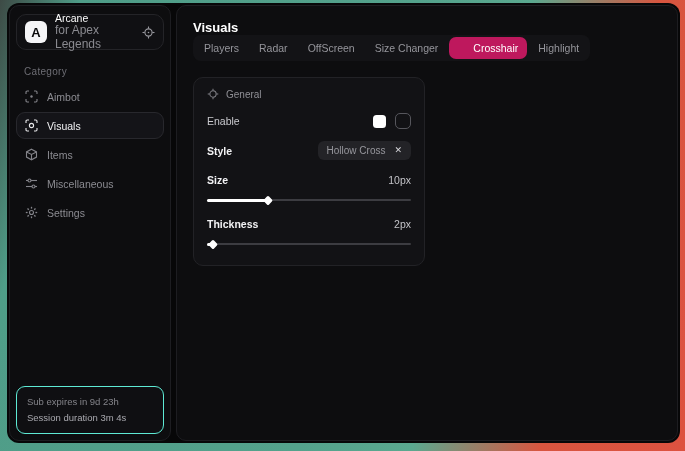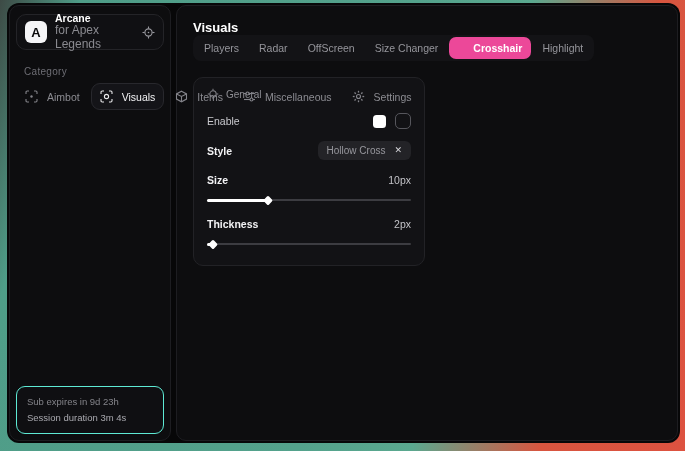--- a/index.html
+++ b/index.html
@@ -24,27 +24,27 @@
     display:flex; align-items:center; gap:8px;
     border:1px solid #242428; border-radius:10px; background:#101013;
     padding:6px 8px; height:36px;
   }
   .logo {
     width:22px; height:22px; border-radius:6px; background:#f5f5f7;
     color:#0a0a0c; font-weight:bold; font-size:13px;
     display:flex; align-items:center; justify-content:center; flex:0 0 22px;
   }
   .brand-text { flex:1; line-height:1.15; }
-  .brand-title { color:#ffffff; font-size:10.5px; font-weight:bold; }
+  .brand-title { color:#ffffff; font-size:10.5px; font-weight:normal; }
   .brand-sub { color:#8a8a90; font-size:12px; }
   .brand-action { color:#9a9aa0; display:flex; align-items:center; cursor:pointer; }
 
   .category-label { color:#6d6d74; font-size:10px; margin:16px 0 6px 8px; letter-spacing:0.3px; }
 
-  .nav { display:flex; flex-direction:row; gap:2px; }
+  .nav { display:flex; flex-direction:column; gap:2px; }
   .nav-item {
     display:flex; align-items:center; gap:9px; height:27px; padding:0 8px;
     color:#8c8c92; font-size:10.5px; border-radius:9px; border:1px solid transparent;
     cursor:pointer;
   }
   .nav-item .ic { display:flex; align-items:center; color:#84848a; }
   .nav-item.selected { background:#141418; border-color:#28282d; color:#f2f2f4; }
   .nav-item.selected .ic { color:#e8e8ea; }
 
   .sidebar-footer {
@@ -55,21 +55,21 @@
   .footer-line2 { color:#a9a9af; font-size:9.5px; }
 
   
   .main { flex:1; padding:14px 16px; }
   .main-title { color:#ffffff; font-size:13px; font-weight:bold; }
 
   .tabs { display:inline-flex; background:#131316; border-radius:8px; padding:2px; gap:2px; }
   .tab {
     color:#95959b; font-size:10.5px; padding:5px 9px; border-radius:7px; cursor:pointer; white-space:nowrap;
   }
-  .tab.selected { background:#ec4899; color:#ffffff; font-weight:bold;padding-left:24px; }
+  .tab.selected { background:#be185d; color:#ffffff; font-weight:normal;padding-left:24px; }
 
   .card {
     margin-top:16px; width:232px; background:#121215; border:1px solid #222226;
     border-radius:10px; padding:10px 13px 14px 13px;
   }
   .card-header { display:flex; align-items:center; gap:7px; color:#8f8f95; font-size:10px; margin-bottom:12px; }
   .card-header .ic { display:flex; color:#85858b; }
 
   .row { display:flex; align-items:center; justify-content:space-between; margin-bottom:11px; min-height:18px; }
   .lbl { color:#c9c9ce; font-size:10.5px; }

